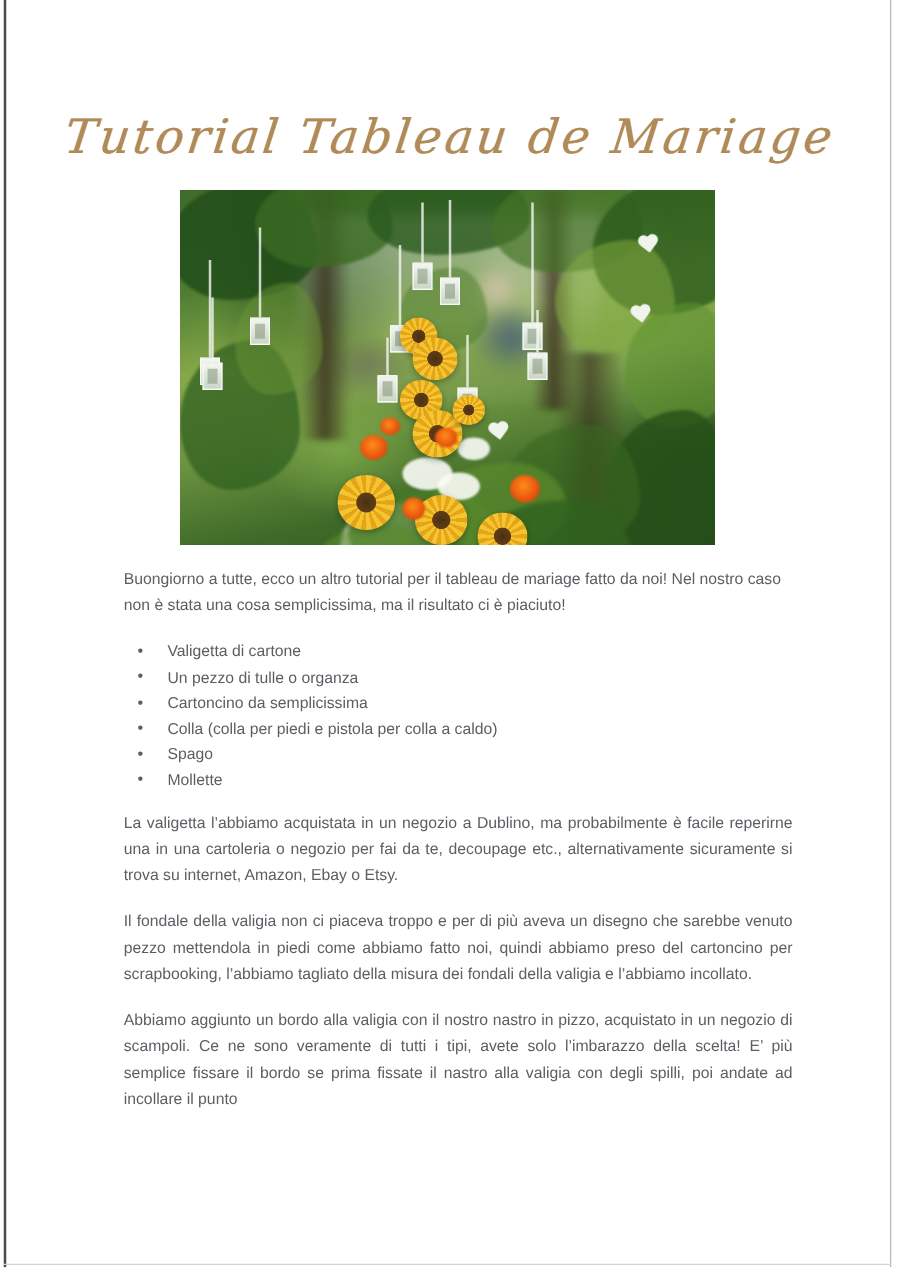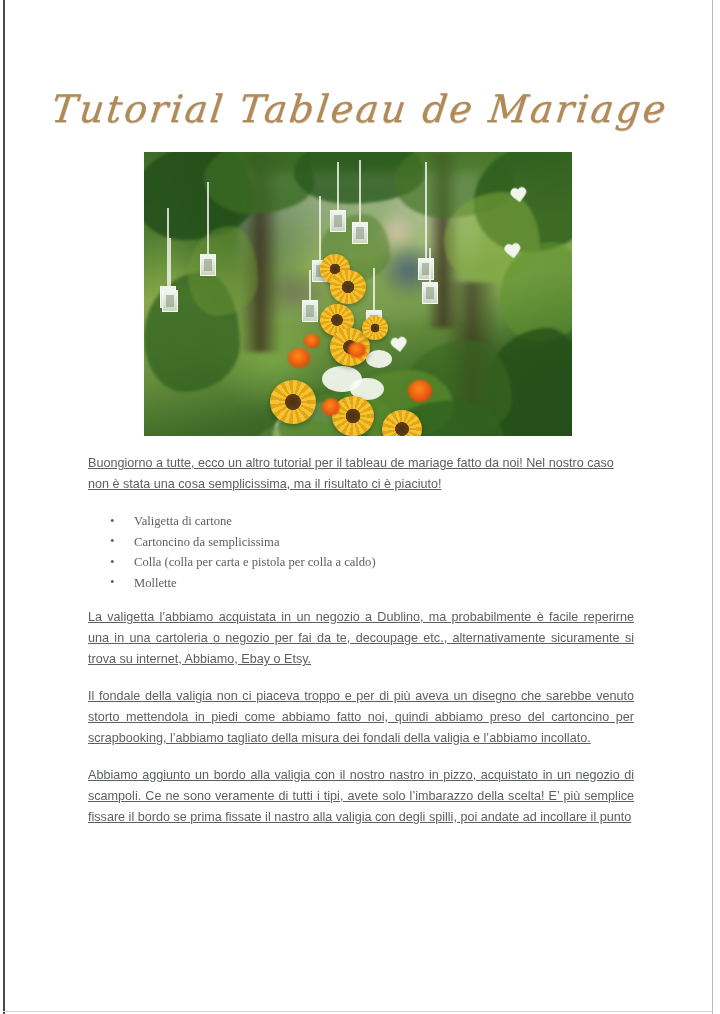--- a/index.html
+++ b/index.html
@@ -187,37 +187,35 @@
   
   .content {
     position: absolute;
     left: 88px; top: 453px;
     width: 546px;
     color: #5b5e63;
     font-size: 12.6px;
     line-height: 21px;
   }
   .content p {
-    margin: 0 0 16px 0;
+    margin: 0 0 16px 11px;
     text-align: justify;
-    text-decoration: underline;
   }
   .content p.plain { text-align: left; }
   .content p.tight { margin-bottom: 12px; }
 
   ul.materials {
     margin: 0 0 14px 0;
     padding: 0 0 0 46px;
     list-style: none;
   }
   ul.materials li {
     position: relative;
     line-height: 20.5px;
     padding-left: 0;
-    font-family: Liberation Serif, serif;
   }
   ul.materials li::before {
     content: "\2022";
     position: absolute;
     left: -24px;
     top: -0.5px;
     font-size: 13px;
     color: #5b5e63;
   }
 </style>
@@ -328,24 +326,26 @@
     </div>
   </div>
 
   <div class="content">
 
     <p class="plain">Buongiorno a tutte, ecco un altro tutorial per il tableau de mariage fatto da noi! Nel nostro caso non è stata una cosa semplicissima, ma il risultato ci è piaciuto!</p>
 
 
     <ul class="materials">
       <li>Valigetta di cartone</li>
+      <li>Un pezzo di tulle o organza</li>
       <li>Cartoncino da semplicissima</li>
-      <li>Colla (colla per carta e pistola per colla a caldo)</li>
+      <li>Colla (colla per piedi e pistola per colla a caldo)</li>
+      <li>Spago</li>
       <li>Mollette</li>
     </ul>
 
-    <p>La valigetta l’abbiamo acquistata in un negozio a Dublino, ma probabilmente è facile reperirne una in una cartoleria o negozio per fai da te, decoupage etc., alternativamente sicuramente si trova su internet, Abbiamo, Ebay o Etsy.</p>
-
-    <p>Il fondale della valigia non ci piaceva troppo e per di più aveva un disegno che sarebbe venuto storto mettendola in piedi come abbiamo fatto noi, quindi abbiamo preso del cartoncino per scrapbooking, l’abbiamo tagliato della misura dei fondali della valigia e l’abbiamo incollato.</p>
+    <p>La valigetta l’abbiamo acquistata in un negozio a Dublino, ma probabilmente è facile reperirne una in una cartoleria o negozio per fai da te, decoupage etc., alternativamente sicuramente si trova su internet, Amazon, Ebay o Etsy.</p>
+
+    <p>Il fondale della valigia non ci piaceva troppo e per di più aveva un disegno che sarebbe venuto pezzo mettendola in piedi come abbiamo fatto noi, quindi abbiamo preso del cartoncino per scrapbooking, l’abbiamo tagliato della misura dei fondali della valigia e l’abbiamo incollato.</p>
 
     <p>Abbiamo aggiunto un bordo alla valigia con il nostro nastro in pizzo, acquistato in un negozio di scampoli. Ce ne sono veramente di tutti i tipi, avete solo l’imbarazzo della scelta! E’ più semplice fissare il bordo se prima fissate il nastro alla valigia con degli spilli, poi andate ad incollare il punto</p>
   </div>
 </div>
 
 </body></html>

